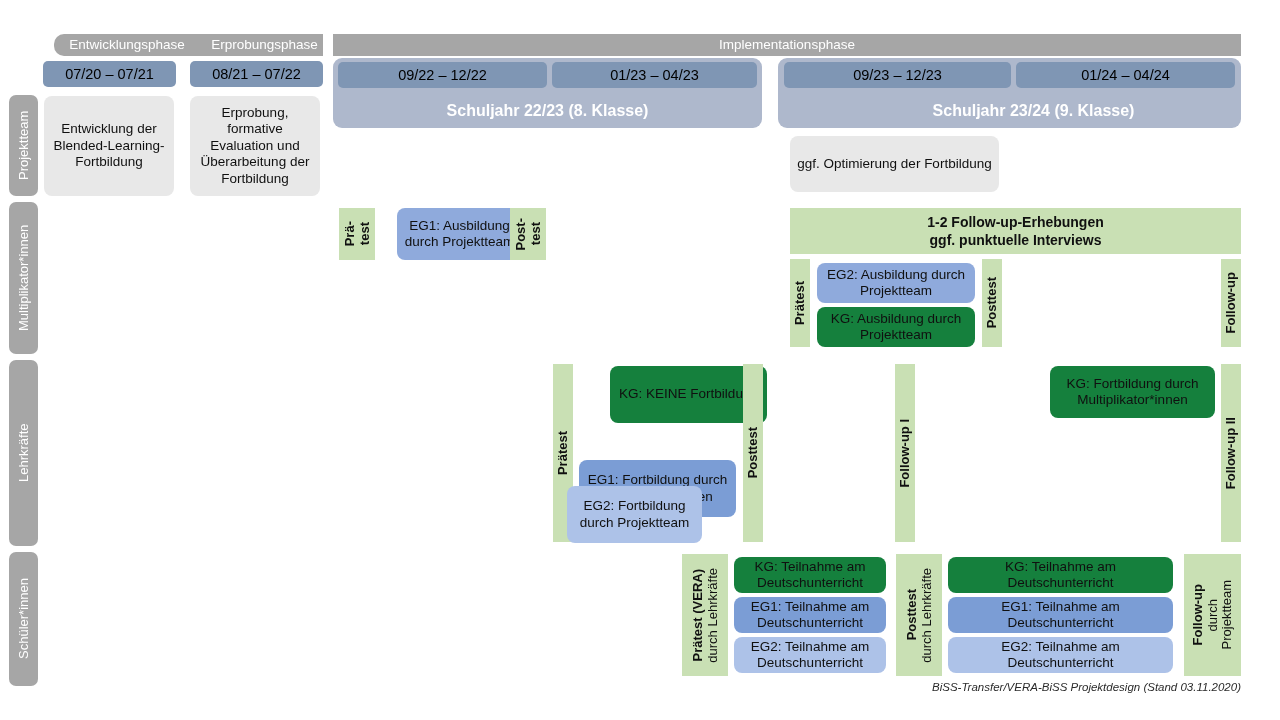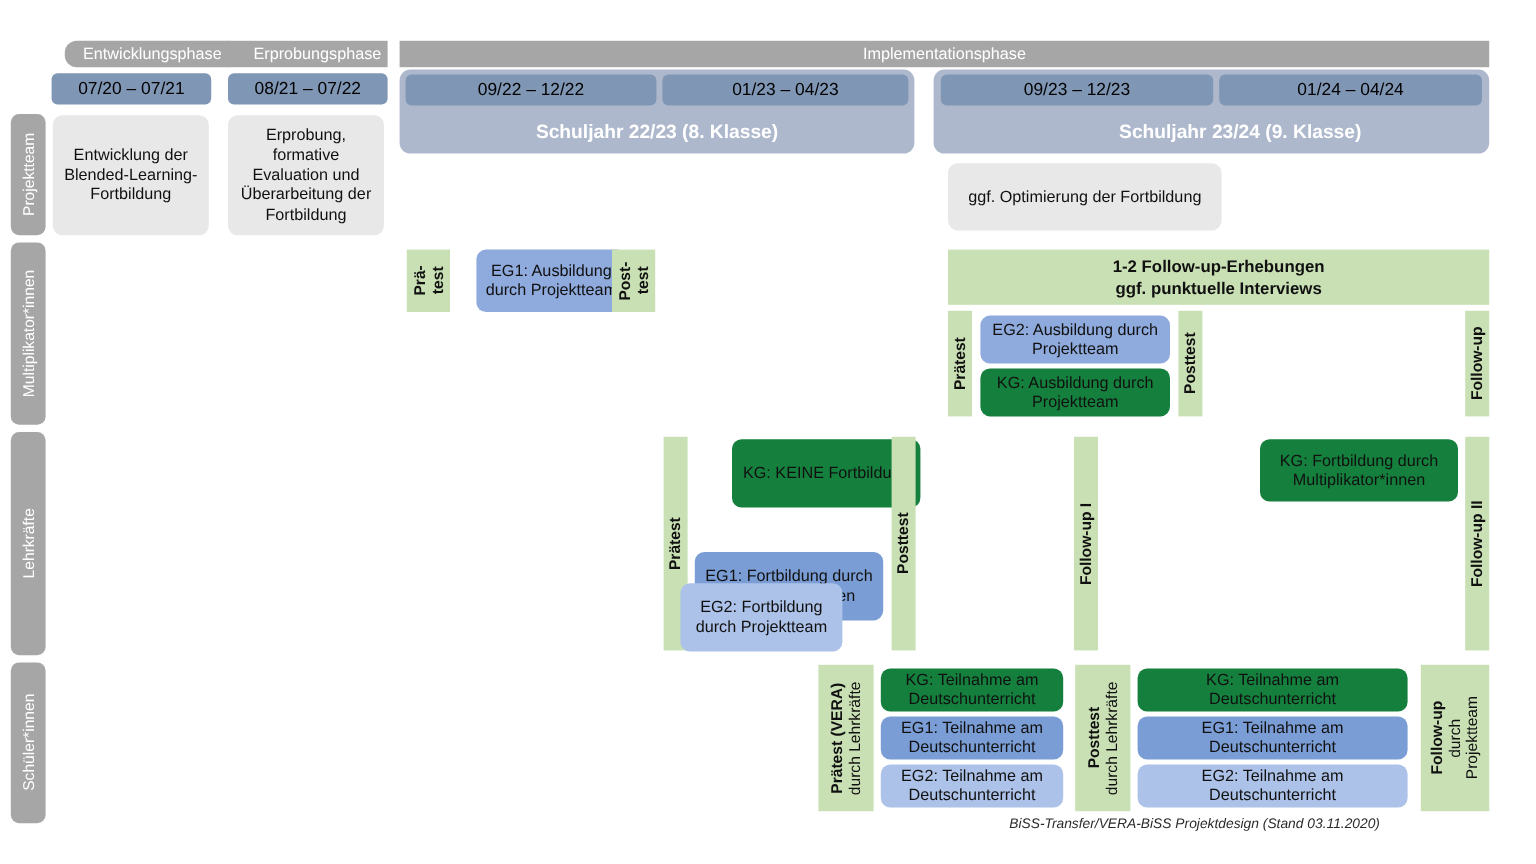--- a/index.html
+++ b/index.html
@@ -82,20 +82,21 @@
   .greenband{
     background:#c9e0b4;
     display:flex;align-items:center;justify-content:center;
     text-align:center;
     font-weight:bold;font-size:14px;
     line-height:1.3;
     color:#101010;
   }
   .footer{
     font-style:italic;font-size:11.5px;color:#2b2b2b;
+    text-align:right;
     font-family:"Liberation Sans", sans-serif;
   }
 </style>
 </head>
 <body>
 
 <div id="stage">
 
   <div class="abs phase-hdr" style="left:54px;top:34px;width:146px;height:22px;border-radius:10px;">Entwicklungsphase</div>
   <div class="abs phase-hdr" style="left:190px;top:34px;width:133px;height:22px;padding-left:16px;">Erprobungsphase</div>
@@ -116,21 +117,21 @@
     <div class="abs schuljahr-label" style="left:0;top:32px;width:463px;height:30px;margin-left:24px;">Schuljahr 23/24 (9. Klasse)</div>
   </div>
 
   <div class="abs rowlabel" style="left:9px;top:95px;width:29px;height:101px;">Projektteam</div>
   <div class="abs rowlabel" style="left:9px;top:202px;width:29px;height:152px;">Multiplikator*innen</div>
   <div class="abs rowlabel" style="left:9px;top:360px;width:29px;height:186px;">Lehrkräfte</div>
   <div class="abs rowlabel" style="left:9px;top:552px;width:29px;height:134px;">Schüler*innen</div>
 
   <div class="abs card gray" style="left:190px;top:96px;width:130px;height:100px;">Erprobung, formative Evaluation und Überarbeitung der Fortbildung</div>
   <div class="abs card gray" style="left:44px;top:96px;width:130px;height:100px;">Entwicklung der Blended-Learning-Fortbildung</div>
-  <div class="abs card gray" style="left:790px;top:136px;width:228px;height:56px;">ggf. Optimierung der Fortbildung</div>
+  <div class="abs card gray" style="left:790px;top:136px;width:209px;height:56px;">ggf. Optimierung der Fortbildung</div>
 
   <div class="abs greencol" style="left:339px;top:208px;width:36px;height:52px;">
     <span class="vtext b">Prä-</span>
     <span class="vtext b">test</span>
   </div>
   <div class="abs card blue-mid" style="left:397px;top:208px;width:125px;height:52px;">EG1: Ausbildung durch Projektteam</div>
   <div class="abs greencol" style="left:510px;top:208px;width:36px;height:52px;">
     <span class="vtext b">Post-</span>
     <span class="vtext b">test</span>
   </div>

